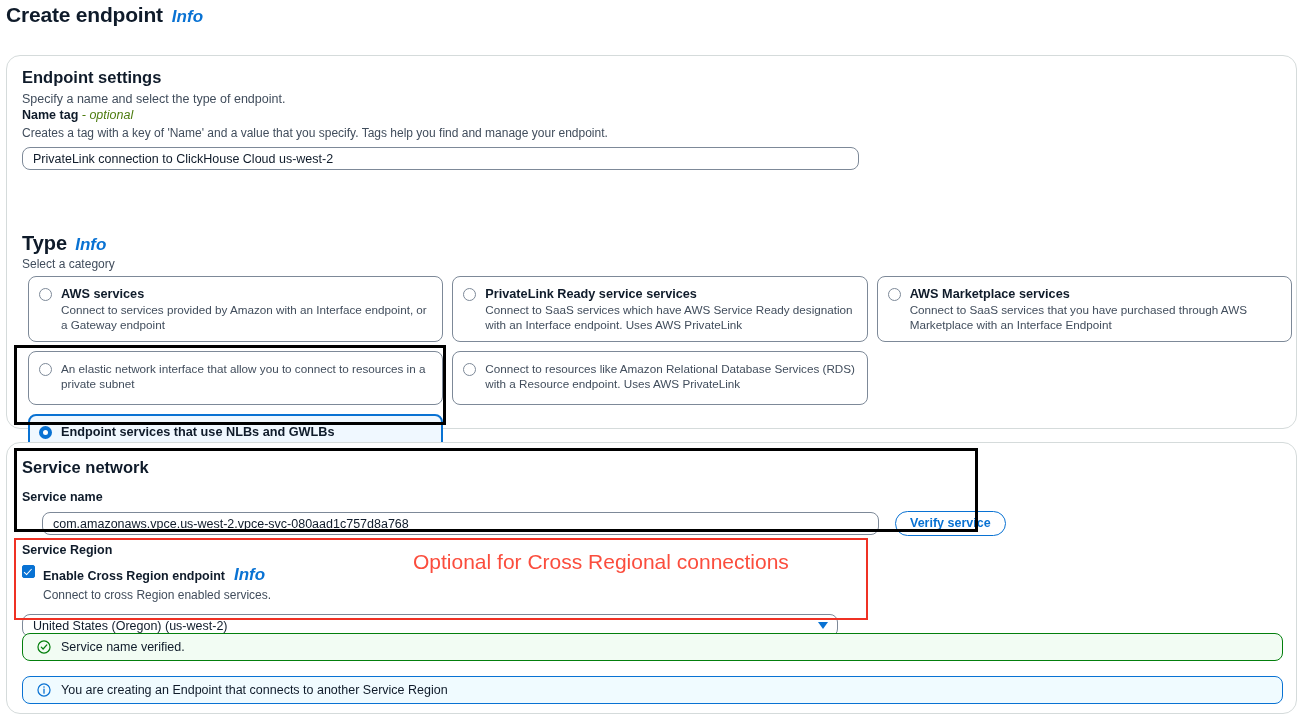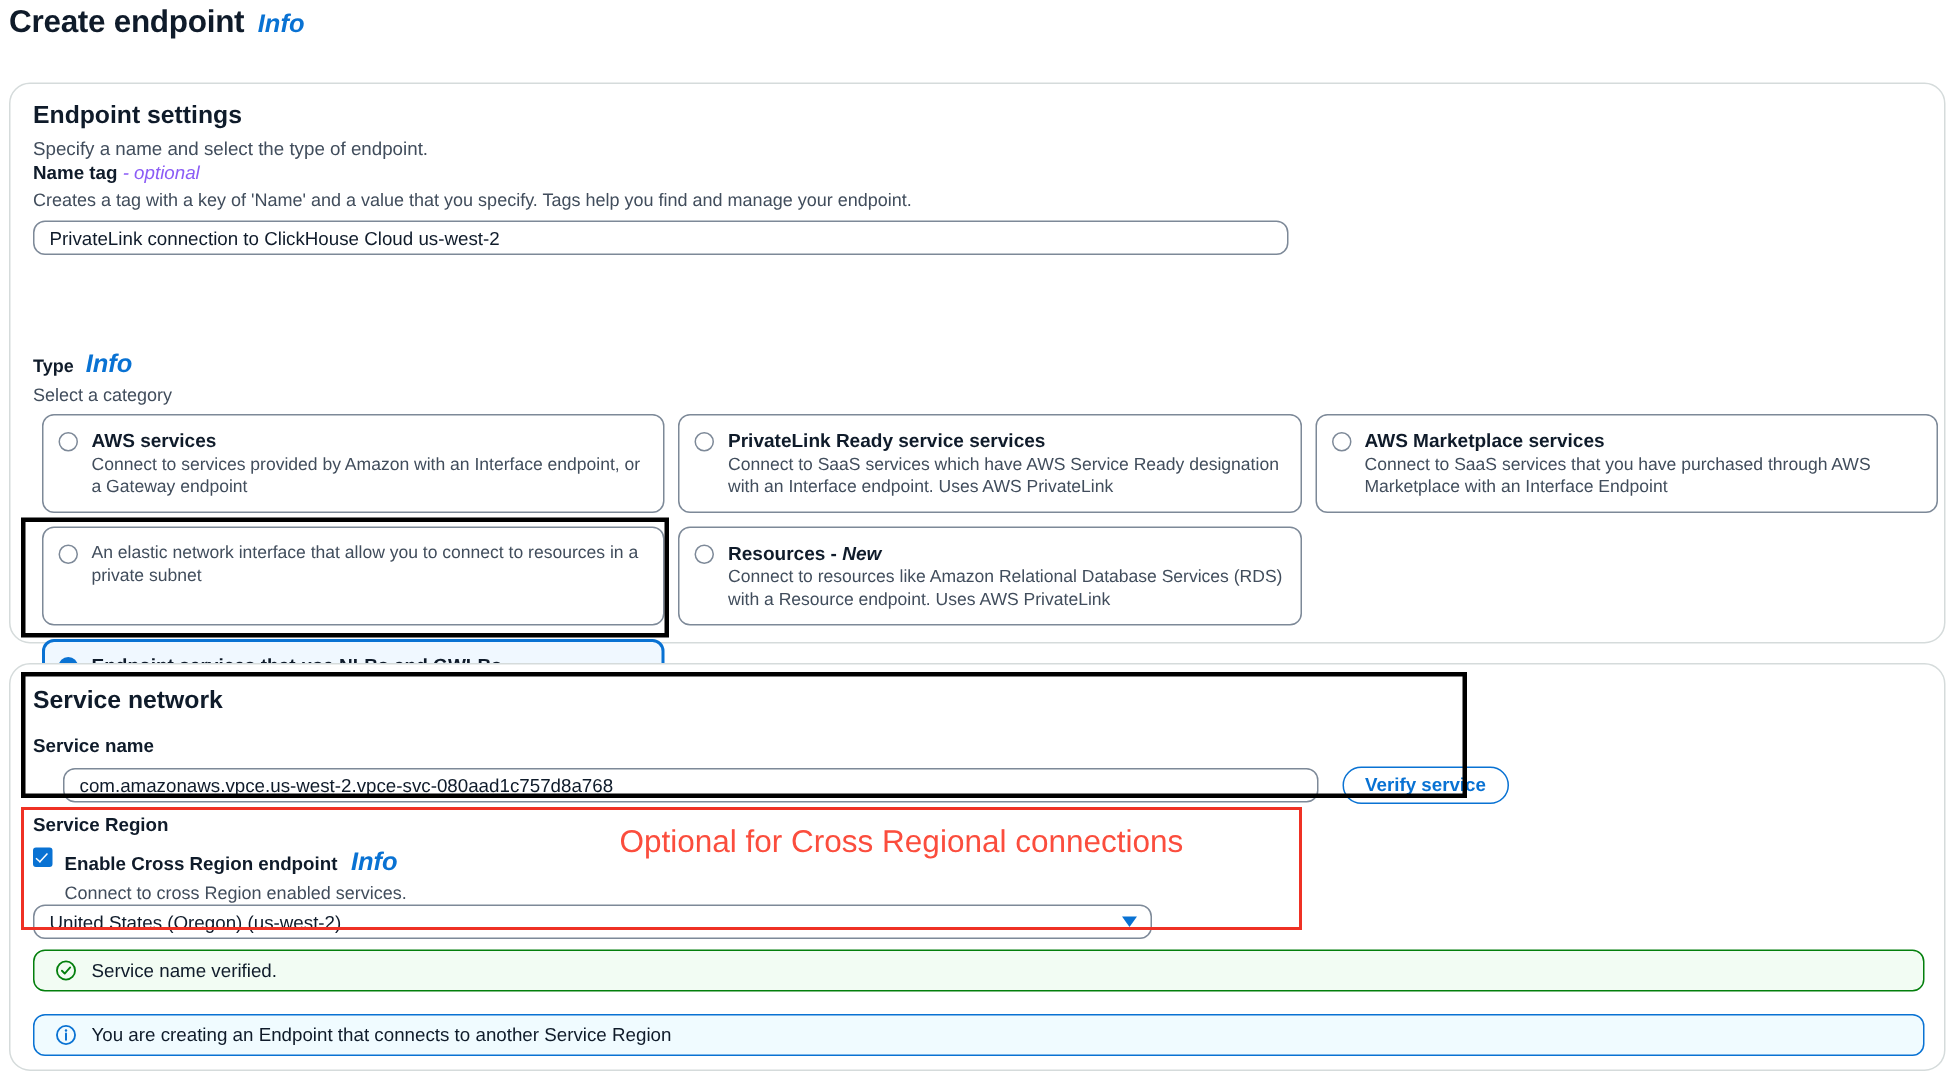--- a/index.html
+++ b/index.html
@@ -87,21 +87,21 @@
 
   .field-label {
     font-size: 12.5px;
     font-weight: bold;
     color: #0f1b2a;
     line-height: 16px;
   }
   .field-label .optional {
     font-weight: normal;
     font-style: italic;
-    color: #8b5cf6;
+    color: #4d7c0f;
   }
   .field-desc {
     font-size: 12px;
     color: #414d5c;
     line-height: 16px;
     margin-top: 2px;
   }
 
   .text-input {
     box-sizing: border-box;
@@ -117,21 +117,21 @@
     outline: none;
   }
 
   
   .type-heading-row {
     display: flex;
     align-items: baseline;
     gap: 8px;
   }
   .type-heading {
-    font-size: 12px;
+    font-size: 20px;
     font-weight: bold;
     color: #0f1b2a;
     line-height: 20px;
   }
 
   
   .tile-grid {
     position: absolute;
     left: 21px;
     top: 220px;
@@ -365,21 +365,20 @@
       <div class="tile">
         <span class="radio"></span>
         <span class="tile-body">
           <span class="tile-desc" style="display:block;">An elastic network interface that allow you to connect to resources in a private subnet</span>
         </span>
       </div>
 
       <div class="tile">
         <span class="radio"></span>
         <span class="tile-body">
-          <span class="tile-title" style="display:block;">Resources - <span class="new-tag" style="font-style: italic;">New</span></span>
           <span class="tile-desc" style="display:block;">Connect to resources like Amazon Relational Database Services (RDS) with a Resource endpoint. Uses AWS PrivateLink</span>
         </span>
       </div>
 
 
       <div class="tile selected" style="grid-column:1 / span 1;">
         <span class="radio checked"></span>
         <span class="tile-body">
           <span class="tile-title" style="display:block;">Endpoint services that use NLBs and GWLBs</span>
           <span class="tile-desc" style="display:block;">Find services shared with you by service name. Connect to a Network LoadBalancer (NLB) service with an Interface endpoint or to a Gateway LoadBalancer (GWLB) service with a Gateway Load Balancer endpoint</span>
@@ -409,21 +408,21 @@
         <span class="checkbox checked"></span>
         <span>
           <span style="display:flex;align-items:baseline;gap:9px;">
             <span class="field-label">Enable Cross Region endpoint</span>
             <a class="info-link">Info</a>
           </span>
           <span class="field-desc" style="display:block;">Connect to cross Region enabled services.</span>
         </span>
       </div>
 
-      <div class="select-box" style="width:746px;">
+      <div class="select-box" style="margin-top:11px;width:816px;">
         <span class="select-value">United States (Oregon) (us-west-2)</span>
         <span class="caret-down"></span>
       </div>
     </div>
 
     <div class="alert alert-info" style="position:absolute;left:15px;top:233px;width:1261px;">
       <svg class="alert-icon" width="14" height="14" viewBox="0 0 16 16">
         <circle cx="8" cy="8" r="6.9" fill="none" stroke="#0972d3" stroke-width="1.4"></circle>
         <circle cx="8" cy="4.6" r="0.95" fill="#0972d3"></circle>
         <path d="M8 6.9 L8 11.6" fill="none" stroke="#0972d3" stroke-width="1.5" stroke-linecap="round"></path>

